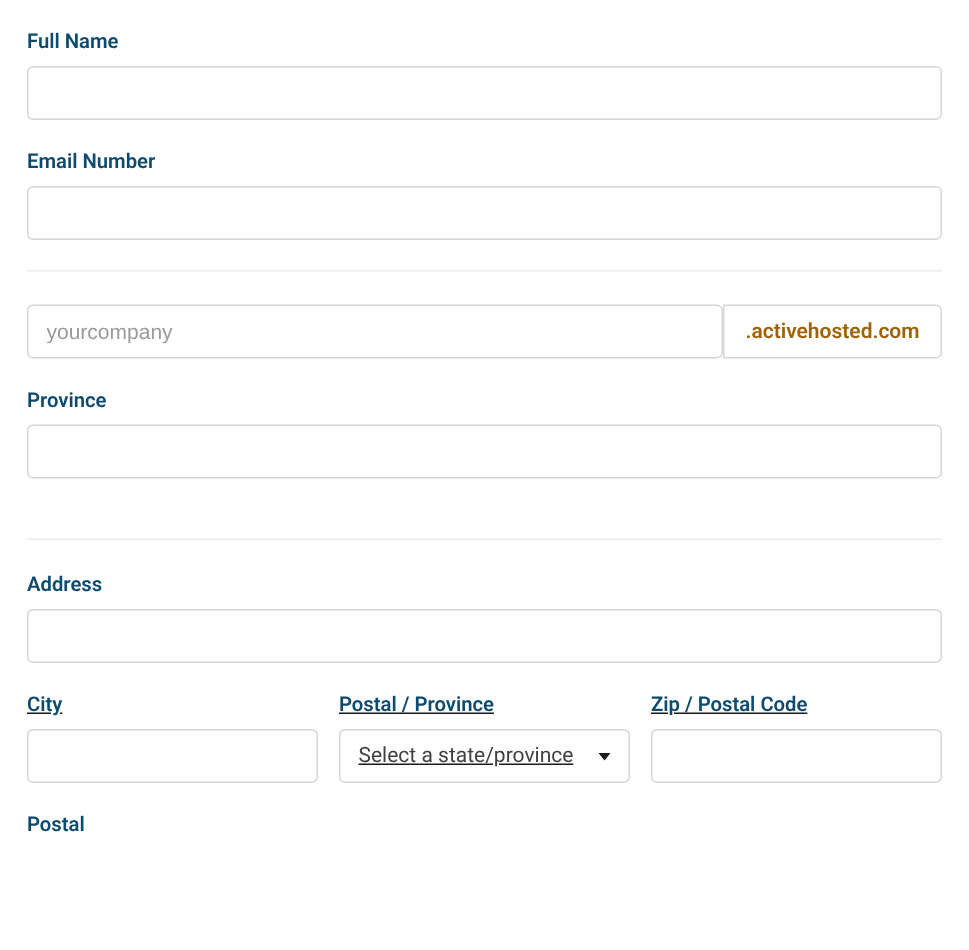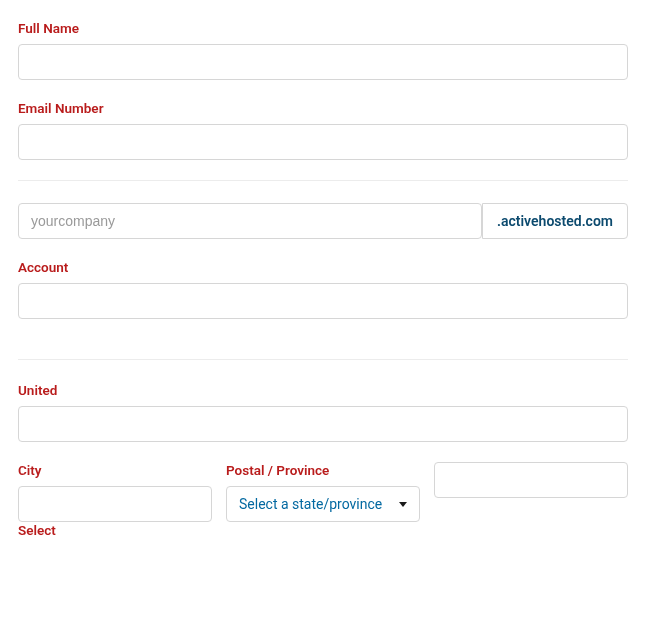--- a/index.html
+++ b/index.html
@@ -23,21 +23,21 @@
       flex: 1;
       display: flex;
       flex-direction: column;
     }
     .field-full {
       width: 100%;
     }
     label {
       font-size: 13.5px;
       font-weight: 600;
-      color: #b91c1c;
+      color: #0c4a6e;
       margin-bottom: 8px;
       display: block;
     }
     input[type="text"],
     input[type="email"],
     input[type="tel"],
     input[type="password"],
     .select-box {
       width: 100%;
       height: 36px;
@@ -73,41 +73,43 @@
     }
     .account-suffix {
       display: flex;
       align-items: center;
       padding: 0 14px;
       border: 1px solid #d6d6d6;
       border-radius: 0 4px 4px 0;
       background: #fff;
       font-size: 14px;
       font-weight: 600;
-      color: #0c4a6e;
+      color: #a16207;
     }
     .three-col {
       display: flex;
       gap: 14px;
+      margin-bottom: 20px;
+      text-decoration: underline;
     }
     .three-col .field {
       flex: 1;
     }
     .select-box {
       display: flex;
       align-items: center;
       justify-content: space-between;
       cursor: pointer;
       position: relative;
     }
     .select-box .select-text {
       font-size: 14px;
     }
     .select-box .placeholder {
-      color: #0369a1;
+      color: #404040;
     }
     .caret {
       width: 0;
       height: 0;
       border-left: 4px solid transparent;
       border-right: 4px solid transparent;
       border-top: 5px solid #1a1a1a;
     }
     .spacer-extra {
       height: 14px;
@@ -136,49 +138,50 @@
   <div class="field field-full">
     <div class="account-row">
       <input type="text" class="account-input" placeholder="yourcompany" style="">
       <div class="account-suffix">.activehosted.com</div>
     </div>
   </div>
 </div>
 
 <div class="row">
   <div class="field field-full">
-    <label>Account</label>
+    <label>Province</label>
     <input type="password" value="" style="">
   </div>
 </div>
 
 <div class="spacer-extra"></div>
 <hr class="divider">
 
 <div class="row">
   <div class="field field-full">
-    <label>United</label>
+    <label>Address</label>
     <input type="text" value="" style="">
   </div>
 </div>
 
 <div class="three-col">
   <div class="field">
     <label>City</label>
     <input type="text" value="" style="">
   </div>
   <div class="field">
     <label>Postal / Province</label>
     <div class="select-box">
       <span class="select-text placeholder">Select a state/province</span>
       <span class="caret"></span>
     </div>
   </div>
   <div class="field">
+    <label>Zip / Postal Code</label>
     <input type="text" value="" style="">
   </div>
 </div>
 
 <div class="row">
   <div class="field field-full">
-    <label>Select</label>
+    <label>Postal</label>
   </div>
 </div>
 
 </body></html>

